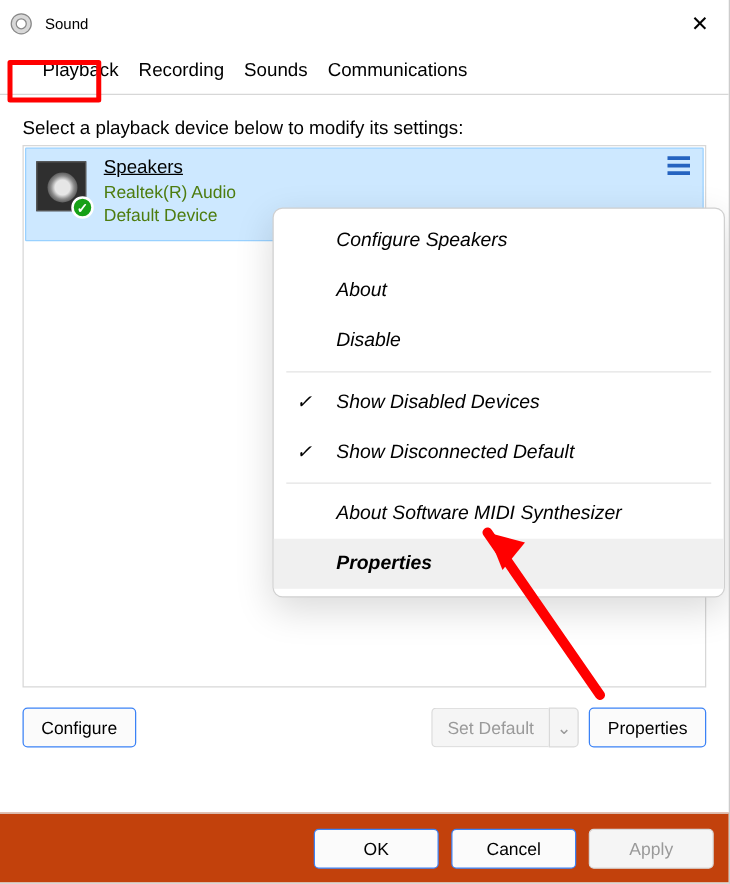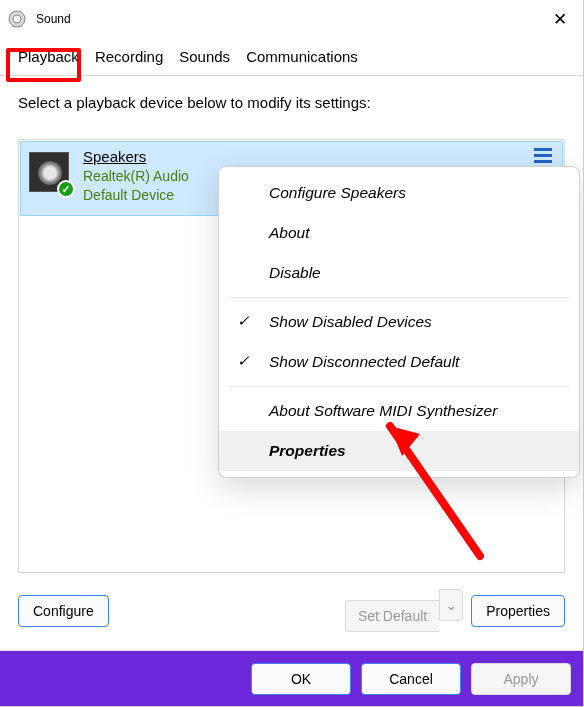--- a/index.html
+++ b/index.html
@@ -2,45 +2,45 @@
 <html><head>
 <meta charset="utf-8">
 <style>
   * { box-sizing: border-box; margin: 0; padding: 0; font-family: "Segoe UI", Arial, sans-serif; }
   body { width: 584px; height: 707px; background: #fff; position: relative; overflow: hidden; border-right:1px solid #ccc; border-bottom:1px solid #ccc; }
   .titlebar { height: 38px; display: flex; align-items: center; padding: 0 0 0 8px; }
   .titlebar-icon { width: 18px; height: 18px; margin-right: 10px; }
   .title-text { font-size: 12px; color: #000; flex: 1; }
   .close-btn { width: 46px; height: 38px; display: flex; align-items: center; justify-content: center; }
   .close-x { font-size: 17px; color: #000; }
-  .tabs { display: flex; padding: 0 10px; gap: 0; border-bottom: 1px solid #d7d7d7; }
+  .tabs { display: flex; padding: 0 26px; gap: 0; border-bottom: 1px solid #d7d7d7; }
   .tab { padding: 10px 8px 10px 8px; font-size: 15px; color: #000; cursor: default; position: relative; }
   .tab.active { }
   .tab-highlight { position: absolute; border: 4px solid #ff0000; top: 48px; left: 6px; width: 75px; height: 34px; border-radius: 2px; }
   .content { padding: 18px 18px 0 18px; position: relative; }
-  .instr { font-size: 15px; color: #000; margin-bottom: 28px; }
+  .instr { font-size: 15px; color: #000; margin-bottom: 5px; }
   .device-list { border: 1px solid #d7d7d7; height: 434px; background: #fff; overflow: hidden; }
   .device-item { display: flex; background: #cde8ff; border: 1px solid #99d1ff; border-radius: 1px; margin: 1px; padding: 6px 8px 10px 6px; align-items: flex-start; position: relative; }
   .device-icon-wrap { position: relative; margin-right: 14px; margin-top:4px; margin-left:2px; }
   .device-icon { width: 40px; height: 40px; background: #2f2f2f; border: 1px solid #555; position: relative; }
   .device-icon::before { content:""; position:absolute; top:8px; left:8px; width:24px; height:24px; border-radius:50%; background:radial-gradient(circle,#e6e6e6 35%,#8a8a8a 55%,#444 80%); }
   .device-check { position: absolute; right: -6px; bottom: -6px; width: 18px; height: 18px; border-radius: 50%; background: #16a016; border: 2px solid #fff; display:flex;align-items:center;justify-content:center; color:#fff; font-size:11px; font-weight:bold; }
   .device-text { display: flex; flex-direction: column; }
   .device-name { font-size: 15px; color: #000; margin-bottom:2px;text-decoration:underline; }
   .device-sub { font-size: 14px; color: #4d7c0f; line-height:1.35; }
   .device-menu-icon { position:absolute; right:10px; top:6px; display:flex; flex-direction:column; gap:3px; }
   .device-menu-icon span { width:18px; height:3px; background:#2563c0; }
   .btn-row { display: flex; padding: 16px 0 0 0; gap: 8px; align-items: center; }
   .btn { height: 32px; padding: 0 14px; font-size: 14px; border: 1px solid #3b82f6; border-radius: 4px; background: #fbfbfb; color: #000; display: flex; align-items: center; justify-content: center; }
   .btn.disabled { color: #9a9a9a; background: #f5f5f5; border-color:#d9d9d9; }
   .spacer { flex: 1; }
   .split-btn { display: flex; }
-  .split-main { border-right: none; border-radius: 4px 0 0 4px; padding:0 12px;margin-top:11px; }
+  .split-main { border-right: none; border-radius: 4px 0 0 4px; padding:0 12px; }
   .split-drop { width: 24px; border-radius: 0 4px 4px 0; padding:0; }
-  .footer { position: absolute; bottom: 0; left: 0; right: 0; height: 56px; background: #6d28d9; border-top: 1px solid #e2e2e2; display: flex; align-items: center; justify-content: flex-end; padding: 0 12px; gap: 10px; }
+  .footer { position: absolute; bottom: 0; left: 0; right: 0; height: 56px; background: #c2410c; border-top: 1px solid #e2e2e2; display: flex; align-items: center; justify-content: flex-end; padding: 0 12px; gap: 10px; }
   .footer .btn { width: 100px; justify-content:center; }
   
   .context-menu { position: absolute; top: 166px; left: 218px; width: 362px; background: #fff; border: 1px solid #d0d0d0; border-radius: 8px; padding: 6px 0; box-shadow: 0 10px 30px rgba(0,0,0,0.15); font-style: italic; }
   .cm-item { display: flex; align-items: center; height: 40px; font-size: 15.5px; color: #000; padding: 0 18px 0 50px; position: relative; }
   .cm-item.highlight { background: #f0f0f0; font-weight: 700; }
   .cm-sep { height: 1px; background: #e4e4e4; margin: 4px 10px; }
   .cm-check { position:absolute; left:18px; top:50%; transform:translateY(-55%); font-size:15px; color:#000; }
   
   .arrow-svg { position: absolute; top: 398px; left: 362px; pointer-events: none; }
 </style>

